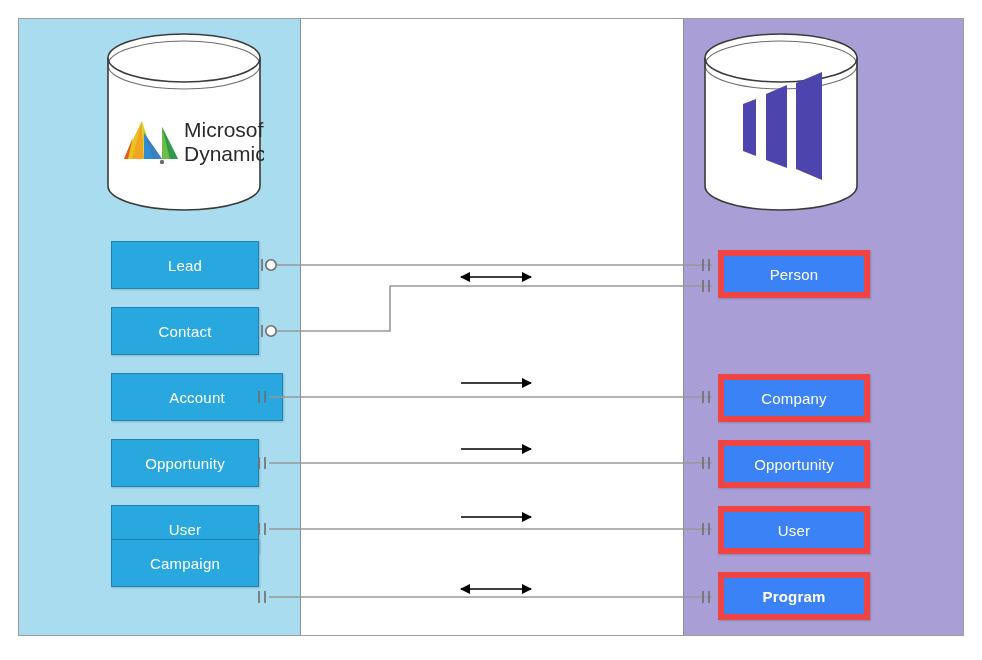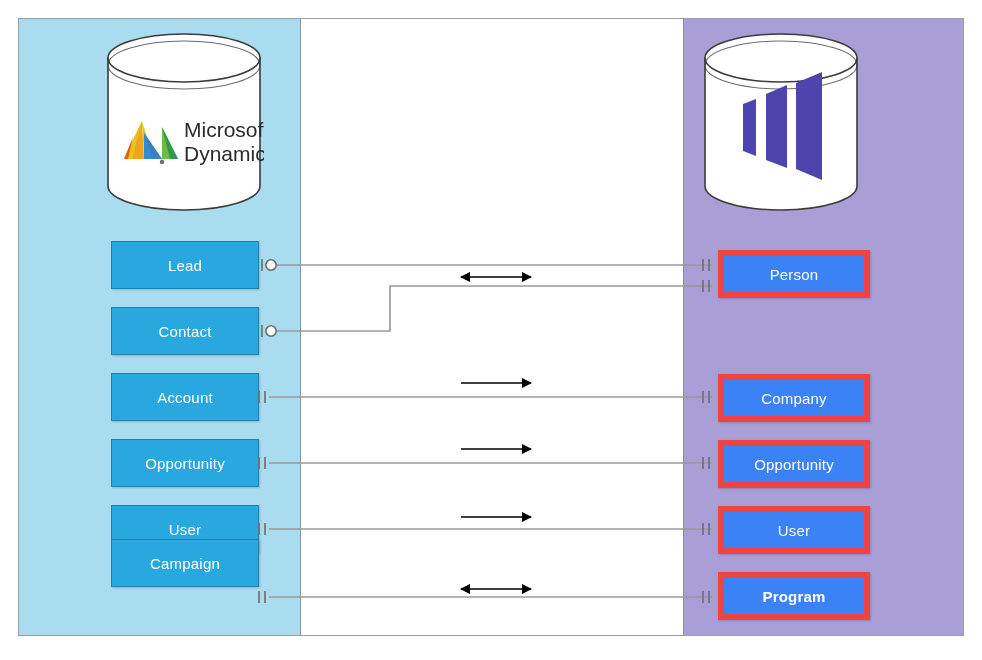--- a/index.html
+++ b/index.html
@@ -141,21 +141,21 @@
         </g>
       </svg>
     </div>
 
     <div class="ent-box ent-left" style="left:92px; top:222px; width:148px; height:48px;">
       <span>Lead</span>
     </div>
     <div class="ent-box ent-left" style="left:92px; top:288px; width:148px; height:48px;">
       <span>Contact</span>
     </div>
-    <div class="ent-box ent-left" style="left:92px; top:354px; width:148px; height:48px;">
+    <div class="ent-box ent-left" style="left:92px; top:354px; width:172px; height:48px;">
       <span>Account</span>
     </div>
     <div class="ent-box ent-left" style="left:92px; top:420px; width:148px; height:48px;">
       <span>Opportunity</span>
     </div>
     <div class="ent-box ent-left" style="left:92px; top:486px; width:148px; height:48px;">
       <span>User</span>
     </div>
     <div class="ent-box ent-left" style="left:92px; top:520px; width:148px; height:48px;">
       <span>Campaign</span>

